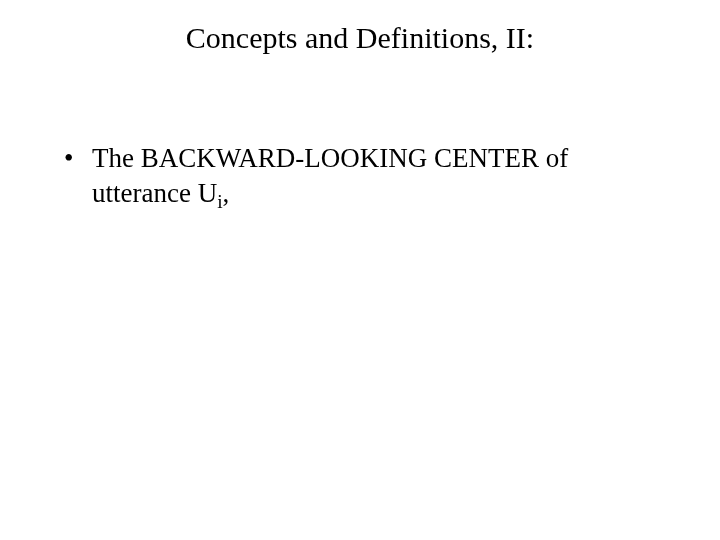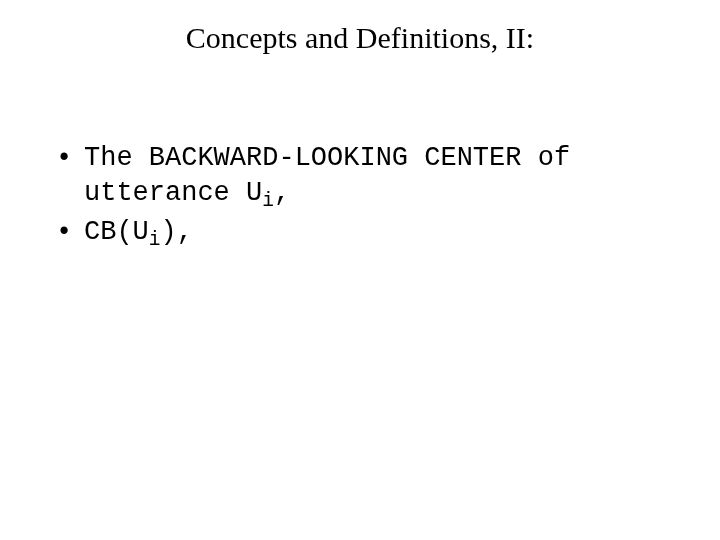--- a/index.html
+++ b/index.html
@@ -24,23 +24,22 @@
     line-height: 1.2;
     margin-top: 0;
     margin-bottom: 85px;
   }
   .body {
     font-size: 27px;
     line-height: 1.3;
   }
   ul.bullets {
     list-style: none;
-    margin: 8px;
+    margin: 16px;
     padding: 0;
-    font-family: Liberation Mono, monospace;
   }
   ul.bullets > li {
     position: relative;
     padding-left: 36px;
     margin-bottom: 4px;
   }
   ul.bullets > li::before {
     content: "•";
     position: absolute;
     left: 8px;
@@ -60,18 +59,15 @@
 <div class="slide">
   <div class="title">
     <span>Concepts and Definitions, II:</span><br>
   </div>
 
   <div class="body">
     <ul class="bullets">
       <li>
         <span>The BACKWARD-LOOKING CENTER of utterance U</span><span class="sub">i</span><span>,</span>
       </li>
-      <li>
-        <span>CB(U</span><span class="sub">i</span><span>),</span>
-      </li>
     </ul>
   </div>
 </div>
 
 </body></html>

